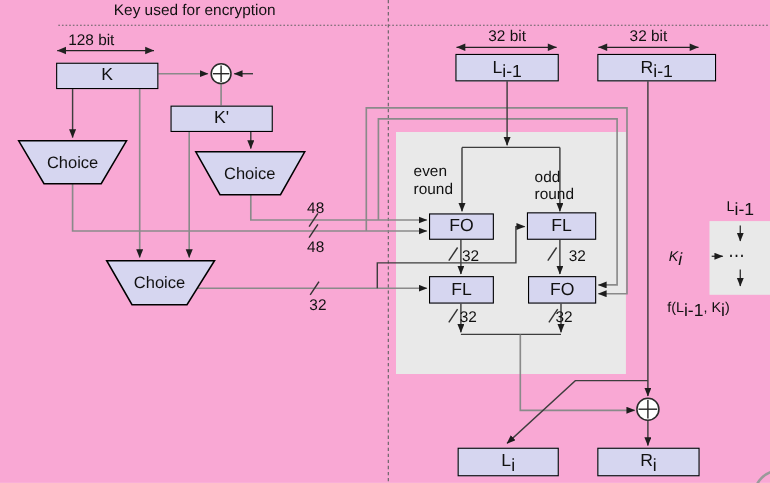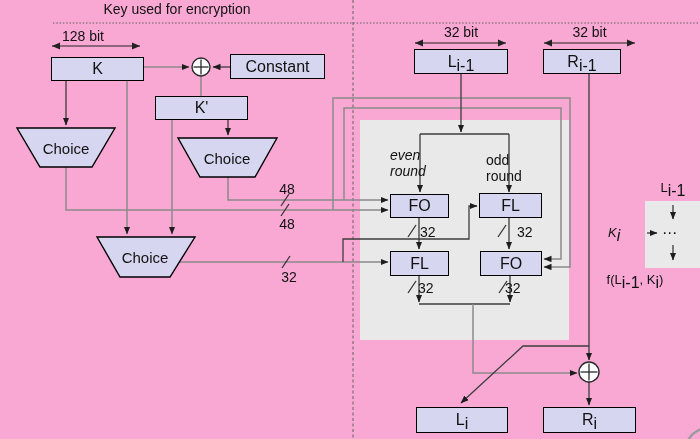--- a/index.html
+++ b/index.html
@@ -140,43 +140,40 @@
 
   <div class="title" style="left:57px;top:1px;width:240px;">Key used for encryption</div>
 
   <div class="lbl ctr" style="left:48px;top:28px;width:70px;">128 bit</div>
   <div class="lbl ctr" style="left:414px;top:24px;width:94px;">32 bit</div>
   <div class="lbl ctr" style="left:543px;top:24px;width:93px;">32 bit</div>
 
   <div class="box" style="left:51px;top:57px;width:93px;height:24px;">
     <span>K</span>
   </div>
-  <div class="box" style="left:230px;top:54px;width:95px;height:25px;">
-    <span>Constant</span>
-  </div>
   <div class="box" style="left:155px;top:96px;width:93px;height:24px;">
     <span>K'</span>
   </div>
 
   <div class="choice-lbl" style="left:36px;top:140px;">Choice</div>
   <div class="choice-lbl" style="left:197px;top:150px;">Choice</div>
   <div class="choice-lbl" style="left:115px;top:249px;">Choice</div>
 
   <div class="lbl ctr" style="left:276px;top:181px;width:22px;">48</div>
   <div class="lbl ctr" style="left:276px;top:216px;width:22px;">48</div>
   <div class="lbl ctr" style="left:278px;top:269px;width:22px;">32</div>
 
   <div class="box" style="left:414px;top:49px;width:94px;height:25px;">
     <span><span>L</span><sub>i-1</sub></span>
   </div>
-  <div class="box" style="left:543px;top:49px;width:78px;height:25px;">
+  <div class="box" style="left:543px;top:49px;width:108px;height:25px;">
     <span><span>R</span><sub>i-1</sub></span>
   </div>
 
-  <div class="lbl" style="left:390px;top:147px;font-style:italic;">
+  <div class="lbl" style="left:376px;top:147px;">
     <div>even</div>
       <div>round</div>
   </div>
   <div class="lbl" style="left:486px;top:152px;">
     <div>odd</div>
       <div>round</div>
   </div>
 
   <div class="box" style="left:390px;top:194px;width:59px;height:24px;">
     <span>FO</span>

